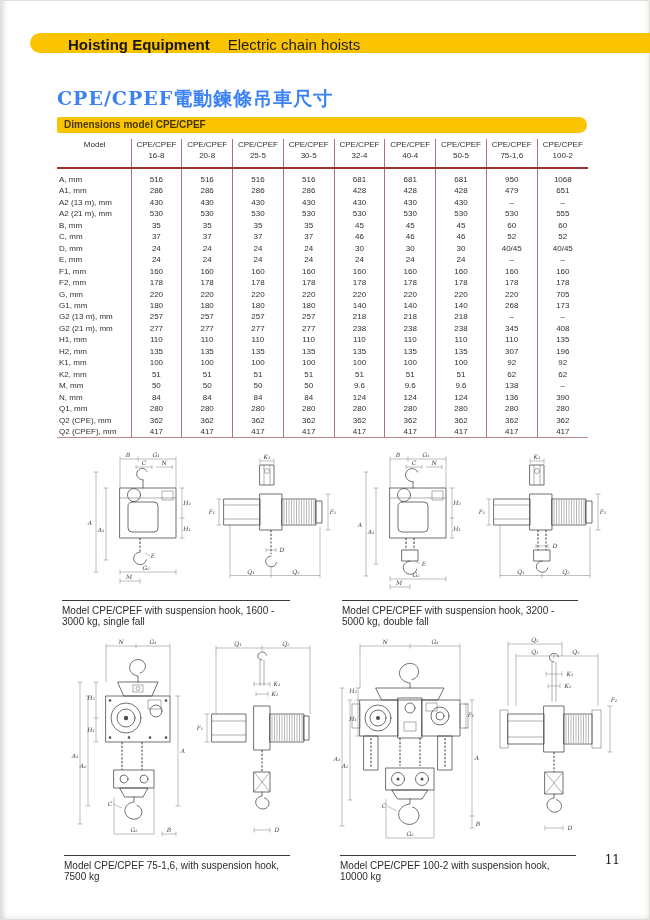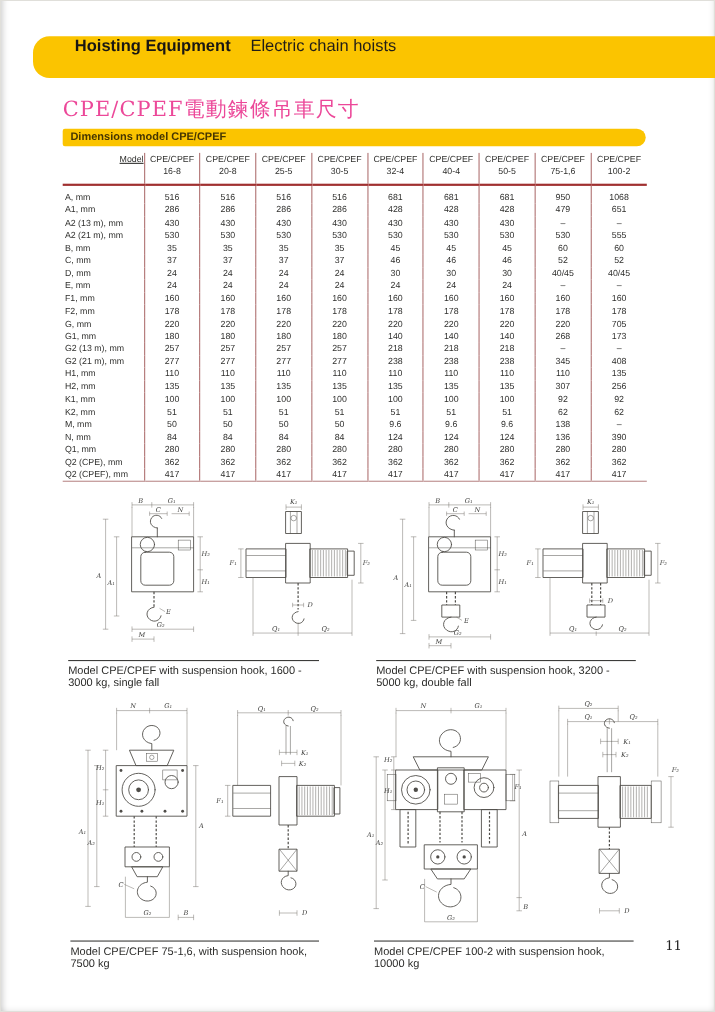--- a/index.html
+++ b/index.html
@@ -1,37 +1,37 @@
 <!DOCTYPE html>
 <html><head>
 <meta charset="utf-8">
 <style>
   html,body{margin:0;padding:0;background:#e9e8e4;}
   .page{position:relative;width:650px;height:920px;background:#fff;overflow:hidden;
         font-family:"Liberation Sans",sans-serif;
         box-shadow:inset 0 0 0 1px #e0dfda, inset 9px 0 7px -7px rgba(0,0,0,.22),
                    inset -7px 0 7px -7px rgba(0,0,0,.15), inset 0 -7px 7px -7px rgba(0,0,0,.15);}
   
-  .header-bar{position:absolute;left:30px;right:0;top:33px;height:38px;background:#FBC400;
-              border-radius:15px 0 0 15px;display:flex;align-items:flex-start;padding-left:38px;box-sizing:border-box;}
+  .header-bar{position:absolute;left:30px;right:0;top:33px;height:20px;background:#FBC400;
+              border-radius:15px 0 0 15px;display:flex;align-items:flex-end;padding-left:38px;box-sizing:border-box;}
   .header-bar .h-bold{font-size:15px;font-weight:bold;color:#191613;}
   .header-bar .h-reg{font-size:15px;color:#211d18;margin-left:18px;}
   
   .page-title{position:absolute;left:57px;top:86px;font-family:"DejaVu Serif",serif;
-              font-size:19px;font-weight:normal;color:#ec4899;letter-spacing:1px;}
+              font-size:19px;font-weight:bold;color:#3b82f6;letter-spacing:1px;}
   .section-bar{position:absolute;left:57px;top:117px;width:530px;height:16px;background:#FBC400;
                border-radius:2px 8px 8px 2px;font-size:10px;font-weight:bold;color:#463600;
                line-height:16px;padding-left:7px;box-sizing:border-box;}
   
   table.dim-table{position:absolute;left:57px;top:139px;width:531px;border-collapse:collapse;
                   table-layout:fixed;font-size:8px;color:#30302e;}
   .dim-table col.label-col{width:74px;}
   .dim-table th{font-weight:normal;text-align:center;vertical-align:top;padding:1px 0 6px;
                 border-bottom:2px solid #a03030;line-height:10.5px;}
-  .dim-table th.model-cell{text-align:right;padding-left:2px;text-decoration:underline;}
+  .dim-table th.model-cell{text-align:center;padding-left:2px;}
   .dim-table th+th, .dim-table td+td{border-left:1px solid #b07272;}
   .dim-table td{height:11.45px;line-height:11.45px;text-align:center;padding:0;}
   .dim-table td.row-label{text-align:left;padding-left:2px;}
   .dim-table tbody tr:first-child td{padding-top:5px;}
   .dim-table tbody tr:last-child td{border-bottom:1px solid #bb8b8b;}
   
   .fig{position:absolute;}
   svg .ol{fill:none;stroke:#4e4c48;stroke-width:.8;stroke-linejoin:round;stroke-linecap:round;}
   svg .ol2{fill:none;stroke:#4e4c48;stroke-width:.45;}
   svg .dim{fill:none;stroke:#76726c;stroke-width:.45;}
@@ -286,21 +286,21 @@
         <tr>
           <td class="row-label">H2, mm</td>
           <td>135</td>
           <td>135</td>
           <td>135</td>
           <td>135</td>
           <td>135</td>
           <td>135</td>
           <td>135</td>
           <td>307</td>
-          <td>256</td>
+          <td>196</td>
         </tr>
         <tr>
           <td class="row-label">K1, mm</td>
           <td>100</td>
           <td>100</td>
           <td>100</td>
           <td>100</td>
           <td>100</td>
           <td>100</td>
           <td>100</td>

